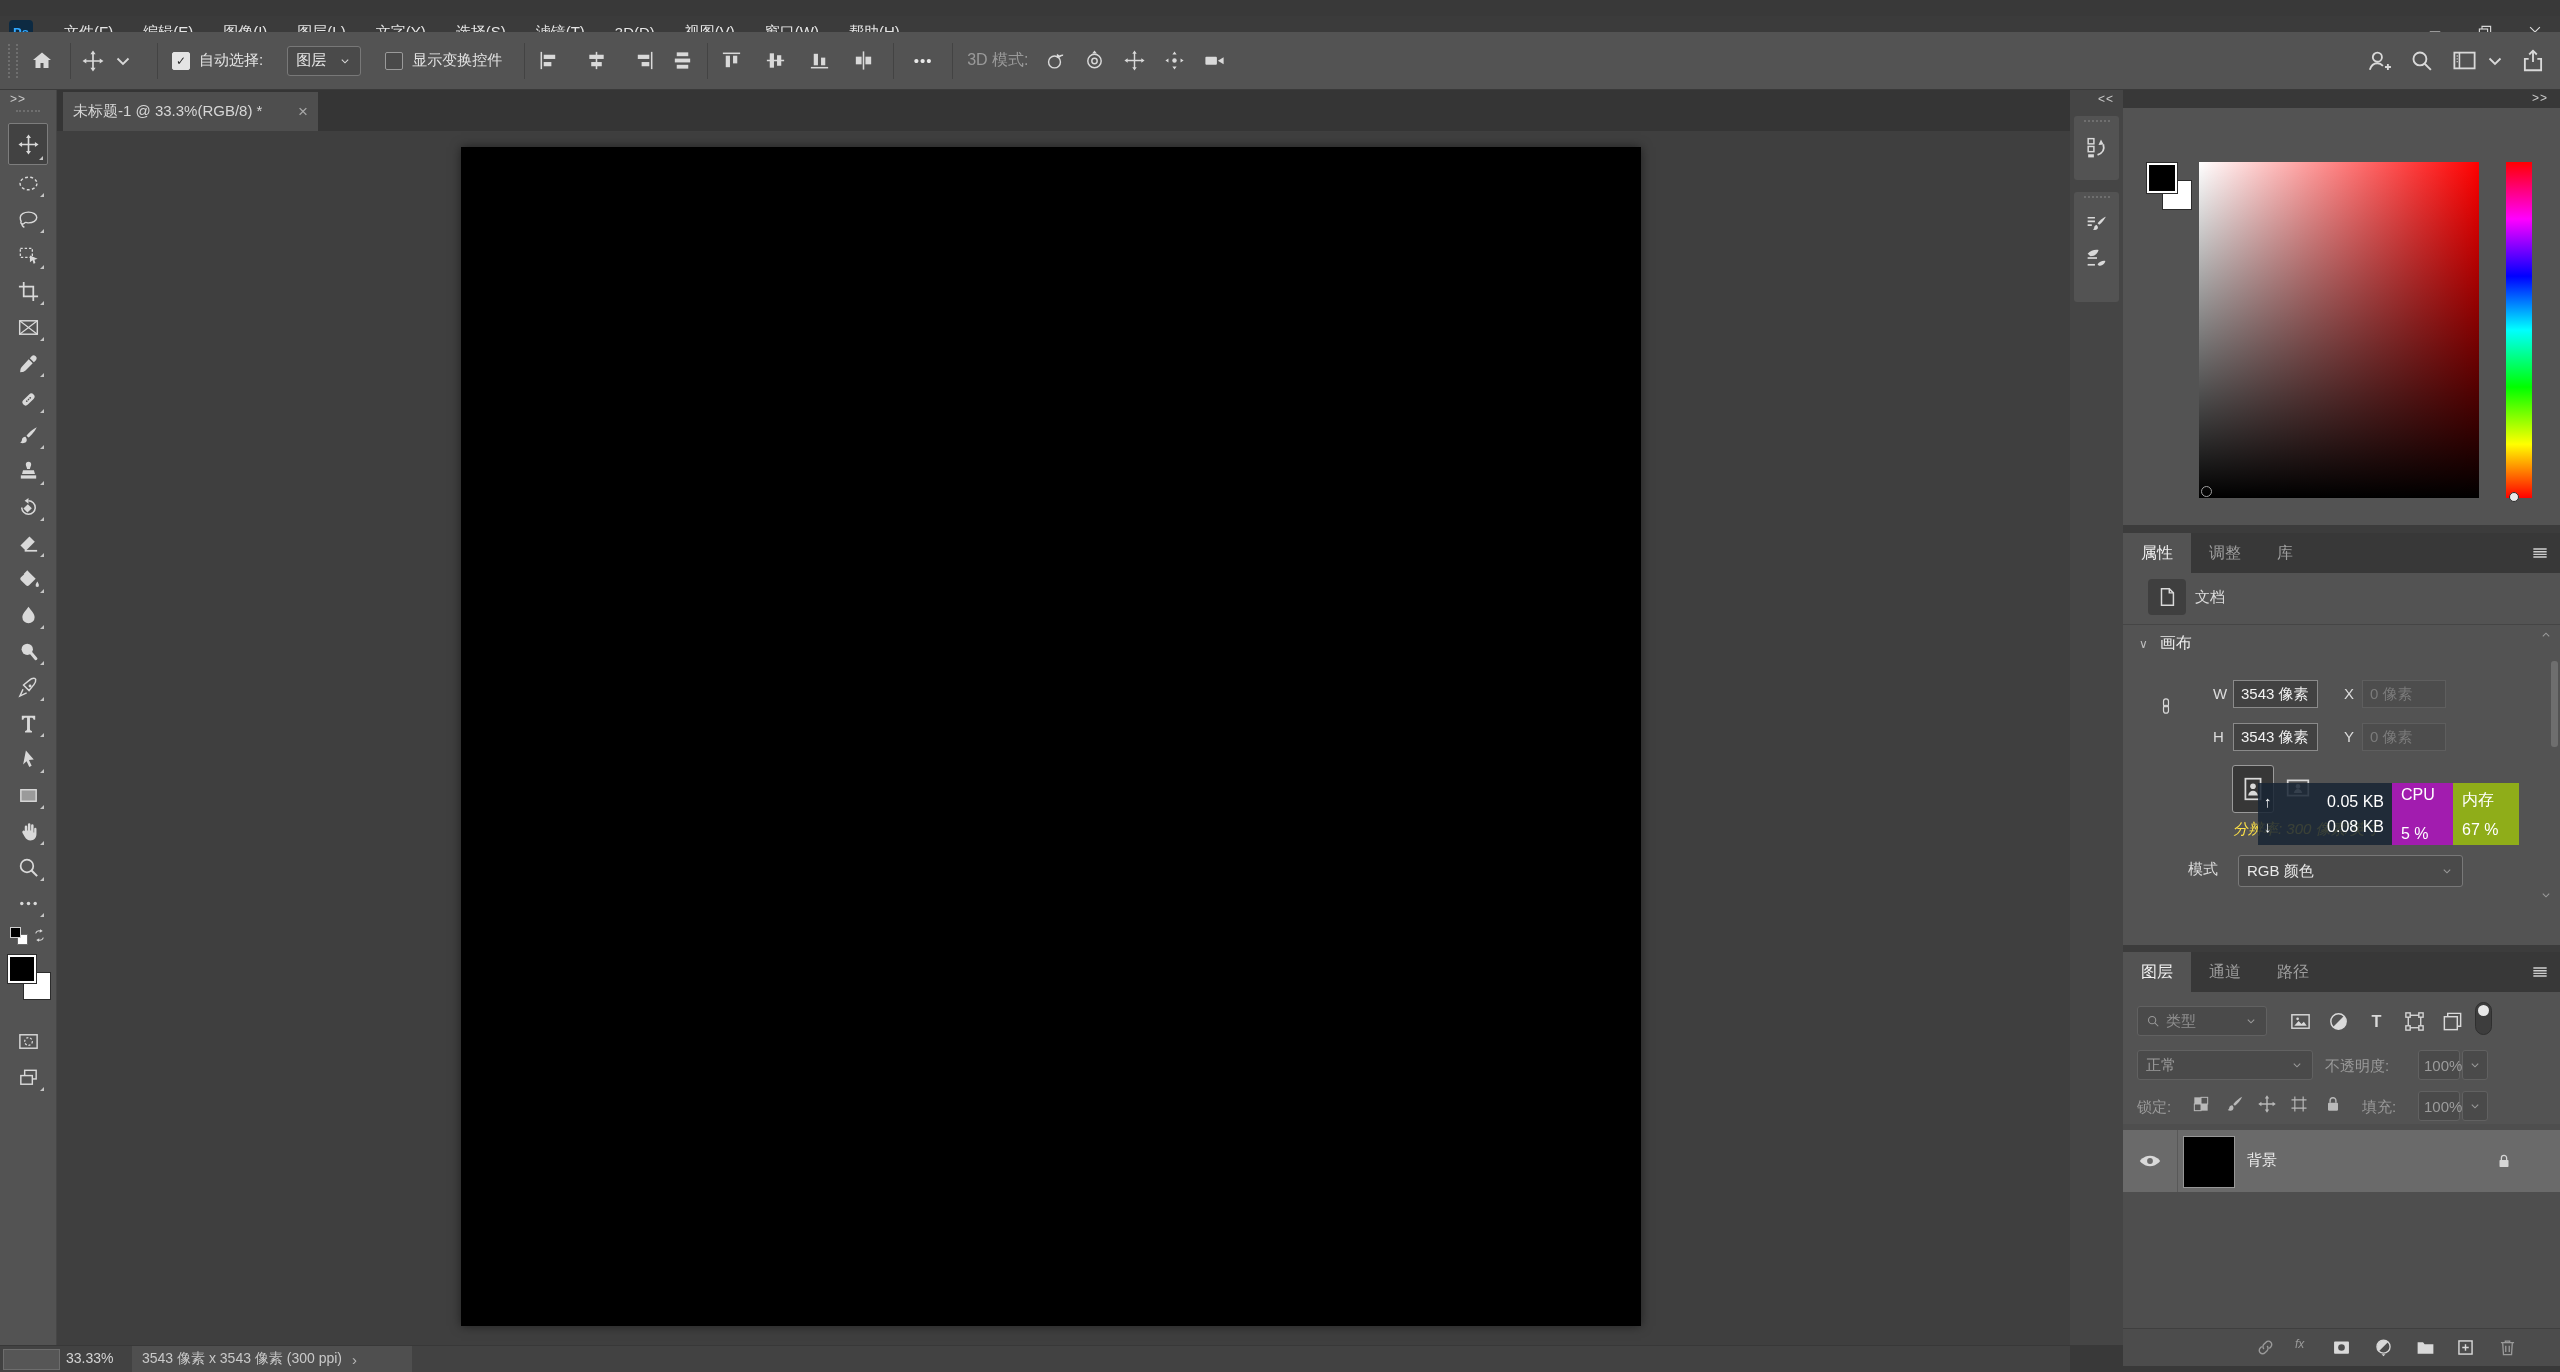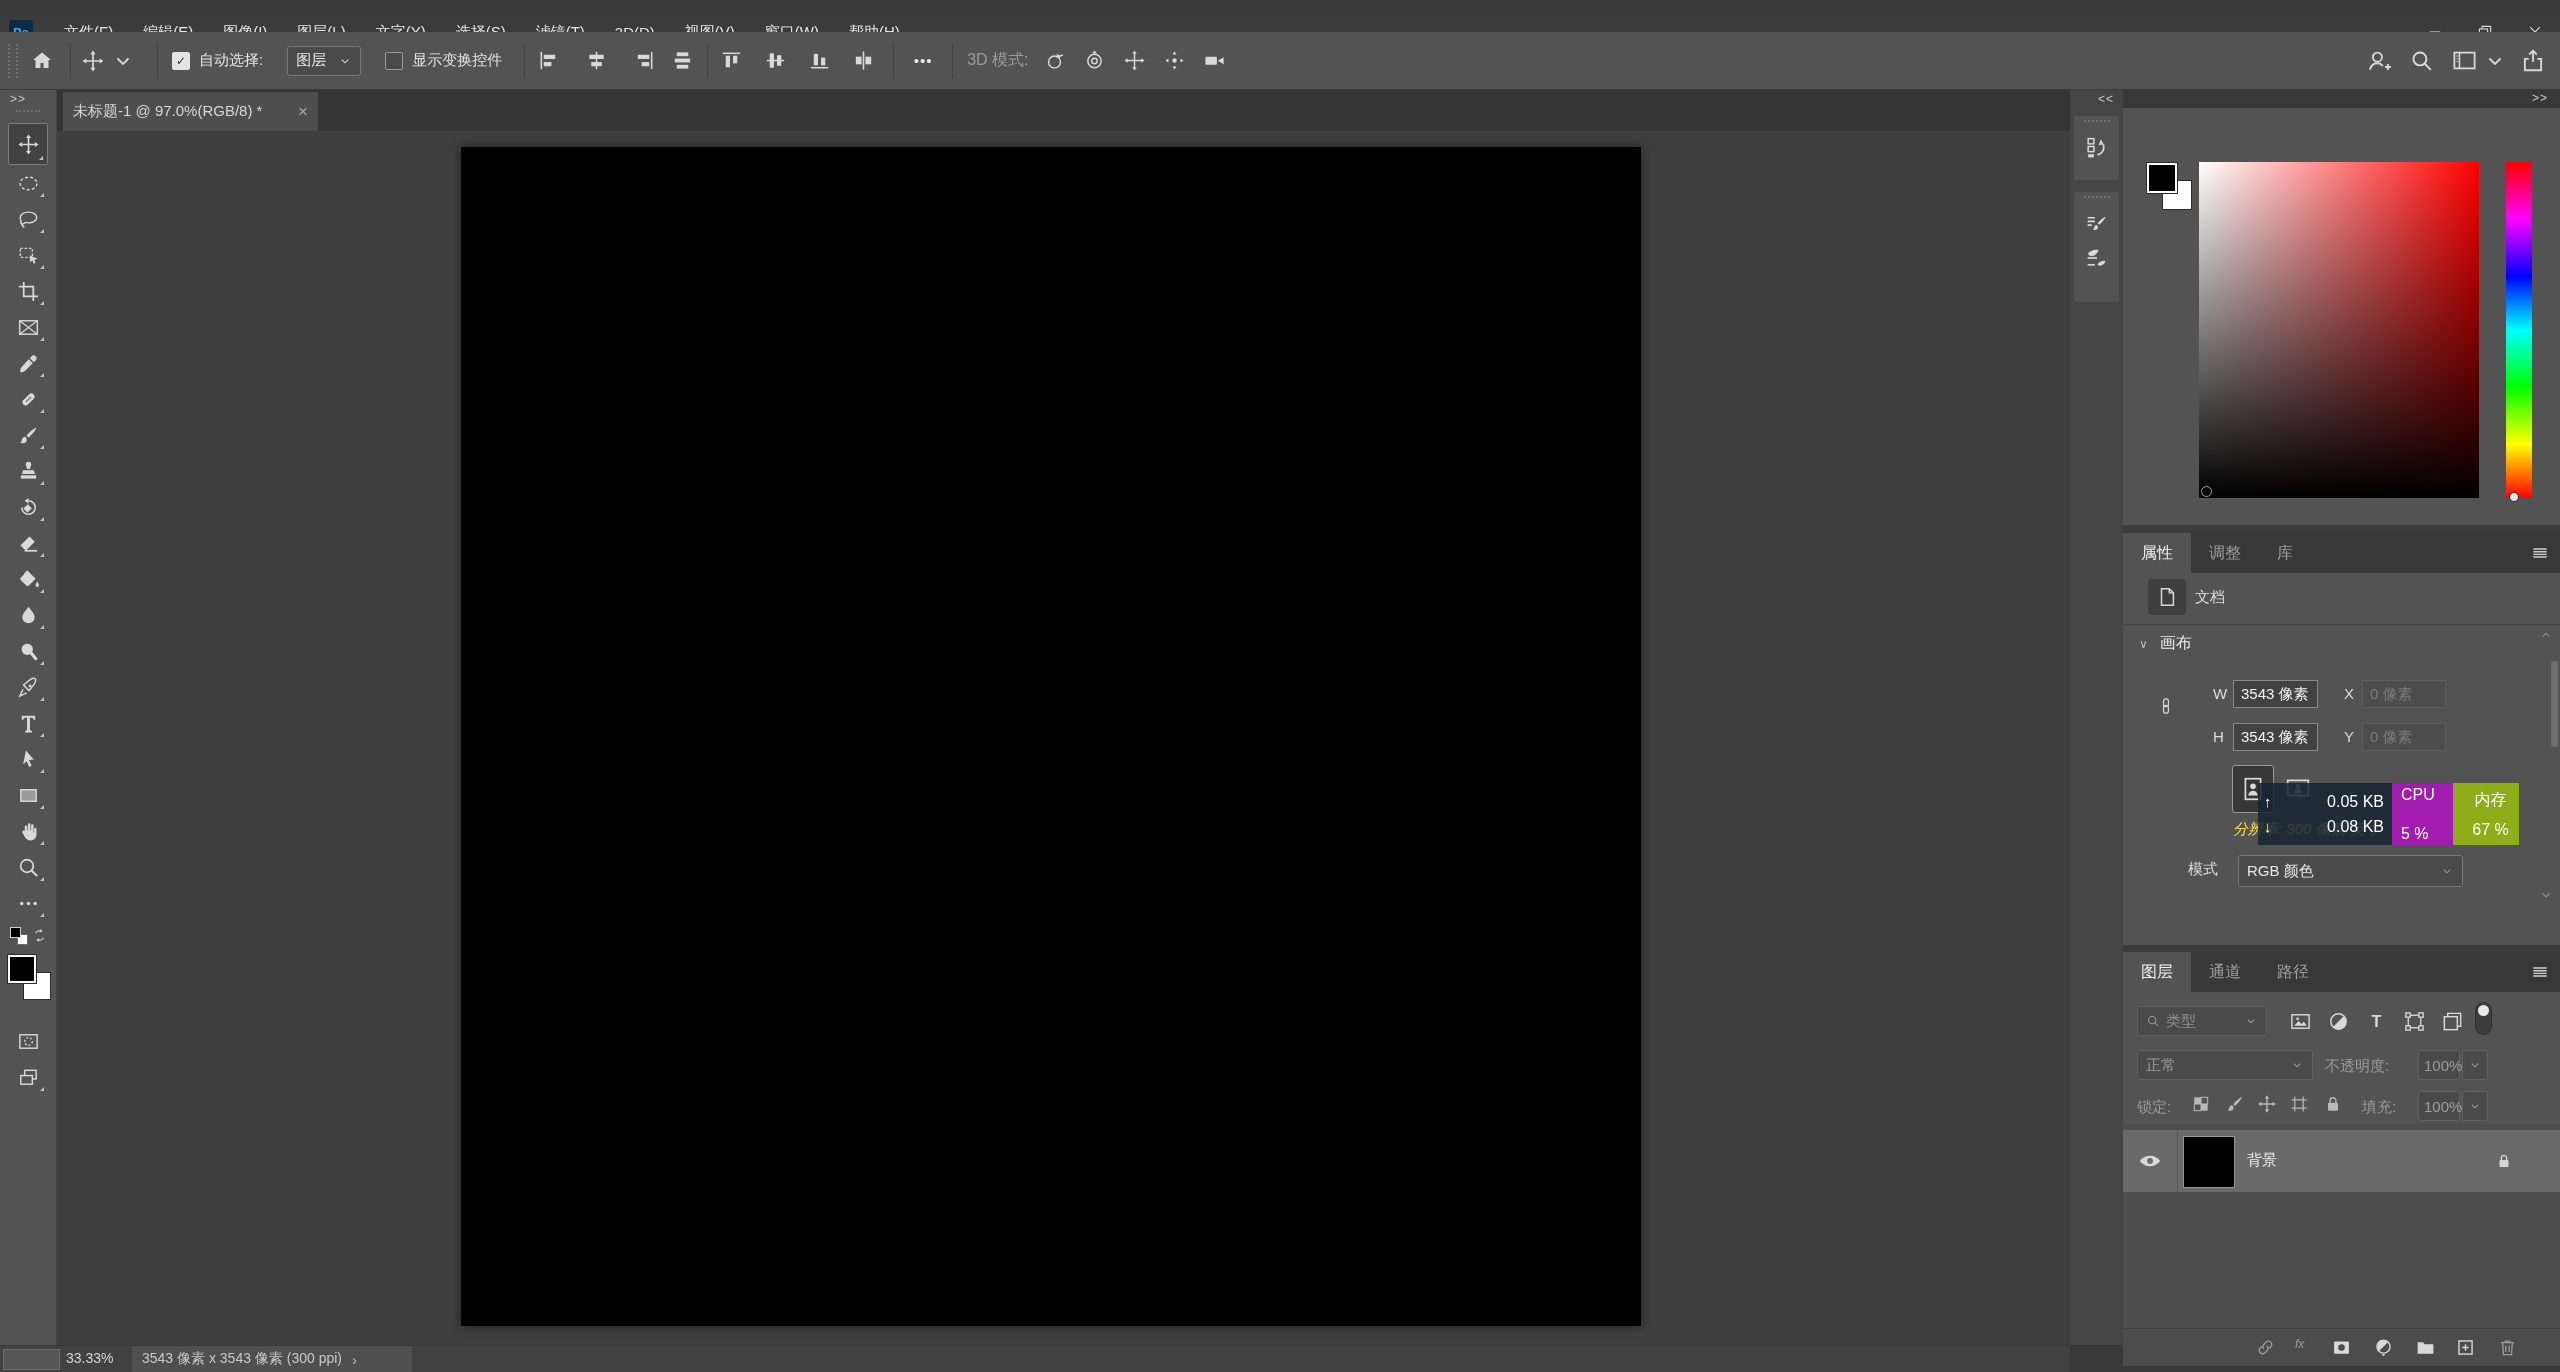--- a/index.html
+++ b/index.html
@@ -104,21 +104,21 @@
   .scroll-thumb{position:absolute;right:2px;width:7px;border-radius:3px;background:#6e6e6e;}
   
   #perf{position:absolute;left:2258px;top:783px;height:62px;display:flex;z-index:10;
         font-size:16px;color:#fff;}
   #perf .seg{height:62px;box-sizing:border-box;display:flex;flex-direction:column;justify-content:center;}
   #perf .net{width:134px;background:rgba(24,37,52,0.85);padding:0 8px 0 6px;}
   #perf .net .row{display:flex;align-items:center;height:25px;}
   #perf .net .arrow{width:20px;font-size:15px;}
   #perf .net .val{margin-left:auto;}
   #perf .cpu{width:61px;padding-left:9px;gap:3px;}
-  #perf .mem{width:66px;padding-left:9px;gap:10px;text-align:center;}
+  #perf .mem{width:66px;padding-left:9px;gap:10px;}
   
   .lrow-label{color:#9a9a9a;font-size:15px;position:absolute;}
   .lk-ic{position:absolute;width:20px;height:20px;color:#b9b9b9;}
   #layer-row{position:absolute;left:0;top:138px;width:437px;height:62px;background:#6a6a6a;}
   #layer-row .eyecell{position:absolute;left:0;top:0;width:54px;height:62px;border-right:1px solid #585858;
                       display:flex;align-items:center;justify-content:center;}
   #layer-row .thumb{position:absolute;left:60px;top:6px;width:50px;height:50px;background:#000;
                     border:1px solid #979797;}
   #layer-row .lname{position:absolute;left:124px;top:21px;color:#ececec;font-size:15px;}
   #layer-row .llock{position:absolute;left:372px;top:22px;width:18px;height:18px;color:#d6d6d6;}
@@ -637,21 +637,21 @@
           <rect x="8" y="4.5" width="12" height="9" fill="none" stroke="currentColor" stroke-width="1.5"></rect>
           <rect x="4" y="10" width="12" height="9" fill="#535353" stroke="currentColor" stroke-width="1.5"></rect>
         </svg>
       </span>
       <span class="fly"></span>
     </div>
 </div>
 
 <div id="tabstrip">
   <div id="doctab">
-    <span>未标题-1 @ 97.0%(RGB/8) *</span>
+    <span>未标题-1 @ 33.3%(RGB/8) *</span>
     <span class="close">×</span>
   </div>
 </div>
 <div id="pasteboard">
   <div id="canvas" style="background: rgb(0, 0, 0);"></div>
 </div>
 
 <div id="statusbar">
   <div id="sb-box"></div>
   <div id="sb-zoom">33.33%</div>

